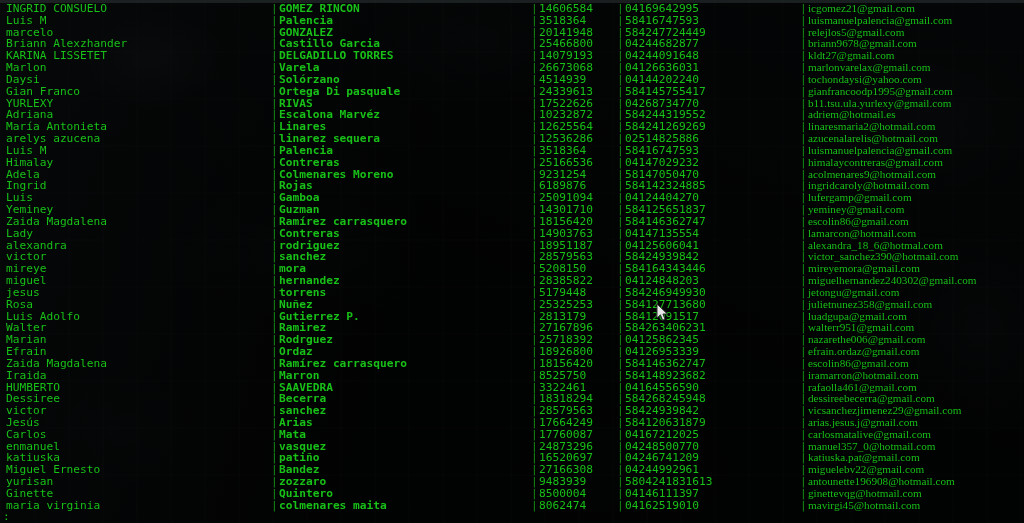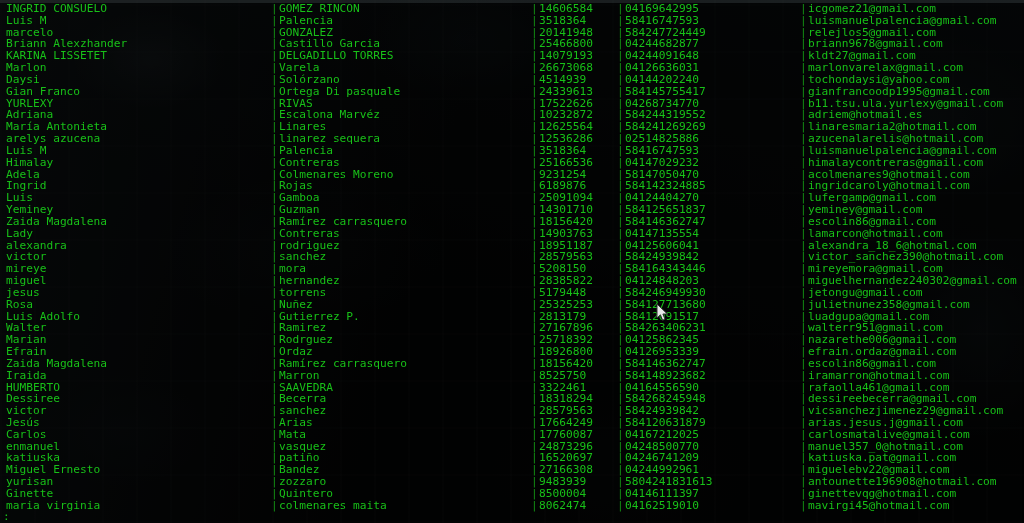--- a/index.html
+++ b/index.html
@@ -85,24 +85,24 @@
     color: #18c018;
     letter-spacing: 0px;
   }
   .row {
     height: 11.83px;
     display: block;
     white-space: pre;
   }
   .c-first  { display: inline-block; width: 265px; }
   .c-pipe   { display: inline-block; width:   8px; color: #149014; }
-  .c-last   { display: inline-block; width: 252px; }
+  .c-last   { display: inline-block; width: 252px; font-weight: bold; }
   .c-id     { display: inline-block; width:  72px; }
   .c-phone  { display: inline-block; width: 175px; }
-  .c-email  { display: inline-block; }
+  .c-email  { display: inline-block; font-family: Liberation Serif, serif; }
   .pad-l    { display: inline-block; width: 6px; }
 
   
   #pager-prompt {
     position: absolute;
     left: 3px;
     top: 511px;
     font-size: 11.2px;
     line-height: 11.83px;
     color: #18c018;

